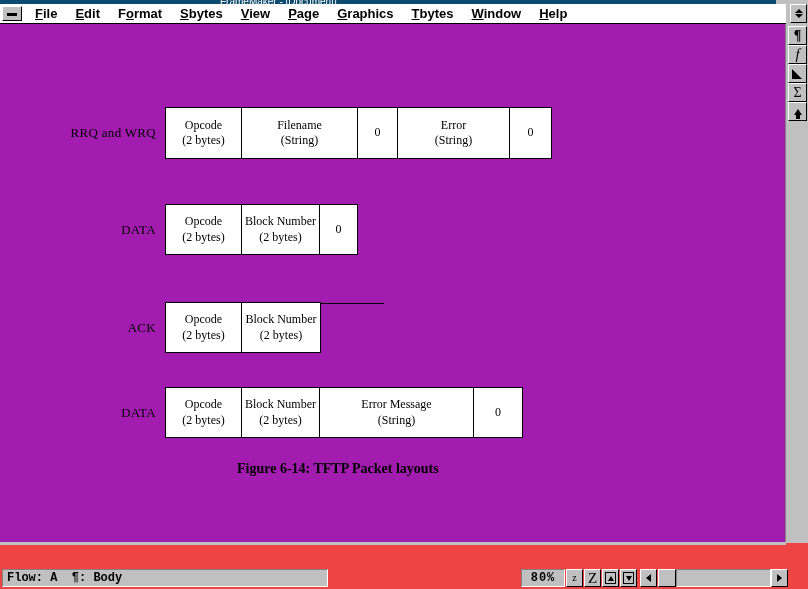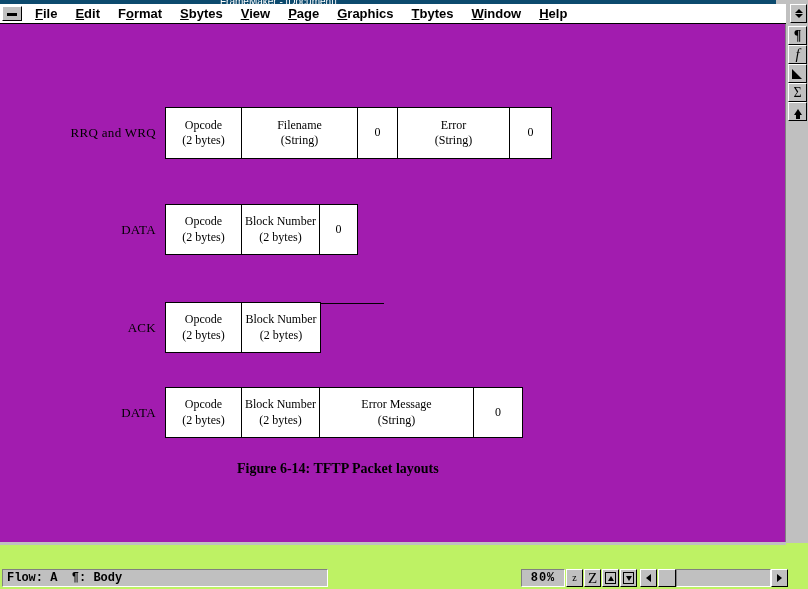--- a/index.html
+++ b/index.html
@@ -259,21 +259,21 @@
     color: #000000;
     white-space: nowrap;
     margin-left: 18px;
   }
 
   
   #status-bar {
     position: absolute;
     left: 0; top: 543px;
     width: 808px; height: 46px;
-    background: #bef264;
+    background: #ef4444;
   }
   #status-top-sep {
     position: absolute;
     left: 0; top: 0;
     width: 786px; height: 2px;
     background: #c0c0c0;
   }
   .sunken {
     background: #c0c0c0;
     border-top: 1px solid #808080;

